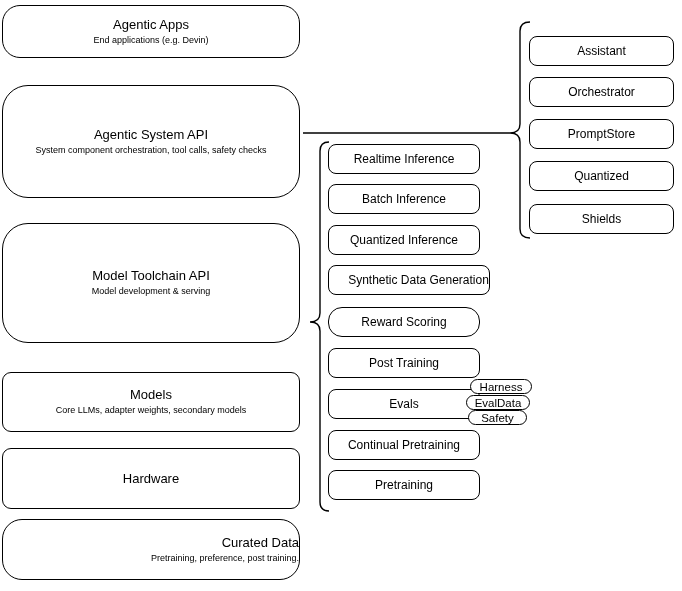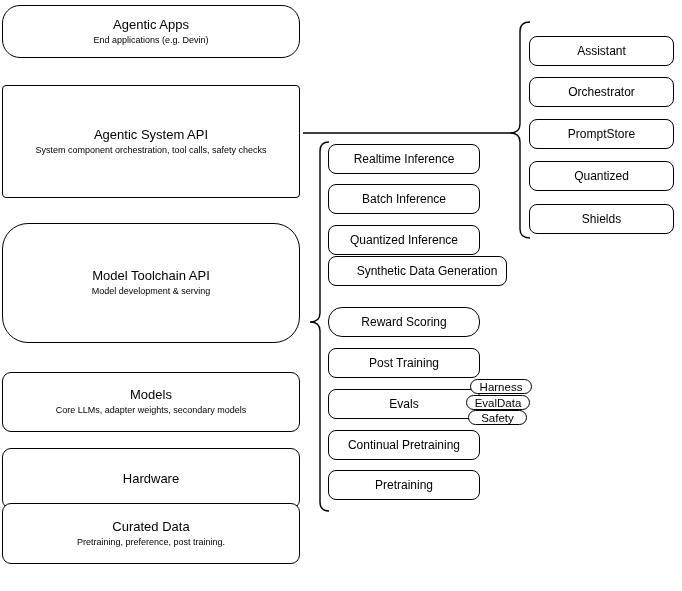--- a/index.html
+++ b/index.html
@@ -80,48 +80,48 @@
     <path d="M 303 133 L 510 133" stroke="#000000" stroke-width="1.4" fill="none"></path>
     <path d="M 530 22 Q 520 22 520 31 L 520 124 Q 520 133 510 133 Q 520 133 520 142 L 520 229 Q 520 238 530 238" stroke="#000000" stroke-width="1.4" fill="none"></path>
     <path d="M 329 142 Q 320 142 320 151 L 320 313 Q 320 322 310 322 Q 320 322 320 331 L 320 502 Q 320 511 329 511" stroke="#000000" stroke-width="1.4" fill="none"></path>
   </svg>
 
   <div class="node" style="left:2px; top:5px; width:298px; height:53px; border-radius:18px;">
     <div class="title">Agentic Apps</div>
     <div class="subtitle">End applications (e.g. Devin)</div>
   </div>
 
-  <div class="node" style="left:2px; top:85px; width:298px; height:113px; border-radius:4px;">
+  <div class="node" style="left:2px; top:85px; width:298px; height:113px; border-radius:26px;">
     <div class="title">Agentic System API</div>
     <div class="subtitle">System component orchestration, tool calls, safety checks</div>
   </div>
 
   <div class="node" style="left:2px; top:223px; width:298px; height:120px; border-radius:26px;">
     <div class="title">Model Toolchain API</div>
     <div class="subtitle">Model development &amp; serving</div>
   </div>
 
   <div class="node" style="left:2px; top:372px; width:298px; height:60px; border-radius:9px;">
     <div class="title">Models</div>
     <div class="subtitle">Core LLMs, adapter weights, secondary models</div>
   </div>
 
   <div class="node" style="left:2px; top:448px; width:298px; height:61px; border-radius:9px;">
     <div class="title">Hardware</div>
   </div>
 
-  <div class="node" style="left:2px; top:503px; width:298px; height:61px; border-radius:9px;">
+  <div class="node" style="left:2px; top:519px; width:298px; height:61px; border-radius:20px;align-items:flex-end;">
     <div class="title">Curated Data</div>
     <div class="subtitle">Pretraining, preference, post training.</div>
   </div>
 
   <div class="chip" style="left:328px; top:144px; width:152px; height:30px;">Realtime Inference</div>
   <div class="chip" style="left:328px; top:184px; width:152px; height:30px;">Batch Inference</div>
   <div class="chip" style="left:328px; top:225px; width:152px; height:30px;">Quantized Inference</div>
-  <div class="chip" style="left:328px; top:256px; width:179px; height:30px;padding-left:19px;">Synthetic Data Generation</div>
+  <div class="chip" style="left:328px; top:265px; width:162px; height:30px;padding-left:19px;">Synthetic Data Generation</div>
   <div class="chip" style="left:328px; top:307px; width:152px; height:30px;border-radius:14px;">Reward Scoring</div>
   <div class="chip" style="left:328px; top:348px; width:152px; height:30px;">Post Training</div>
   <div class="chip" style="left:328px; top:389px; width:152px; height:30px;">Evals</div>
   <div class="chip" style="left:328px; top:430px; width:152px; height:30px;">Continual Pretraining</div>
   <div class="chip" style="left:328px; top:470px; width:152px; height:30px;">Pretraining</div>
 
   <div class="pill" style="left:470px; top:379px; width:62px; height:15px;">Harness</div>
   <div class="pill" style="left:466px; top:395px; width:64px; height:15px;">EvalData</div>
   <div class="pill" style="left:468px; top:410px; width:59px; height:15px;">Safety</div>
 

